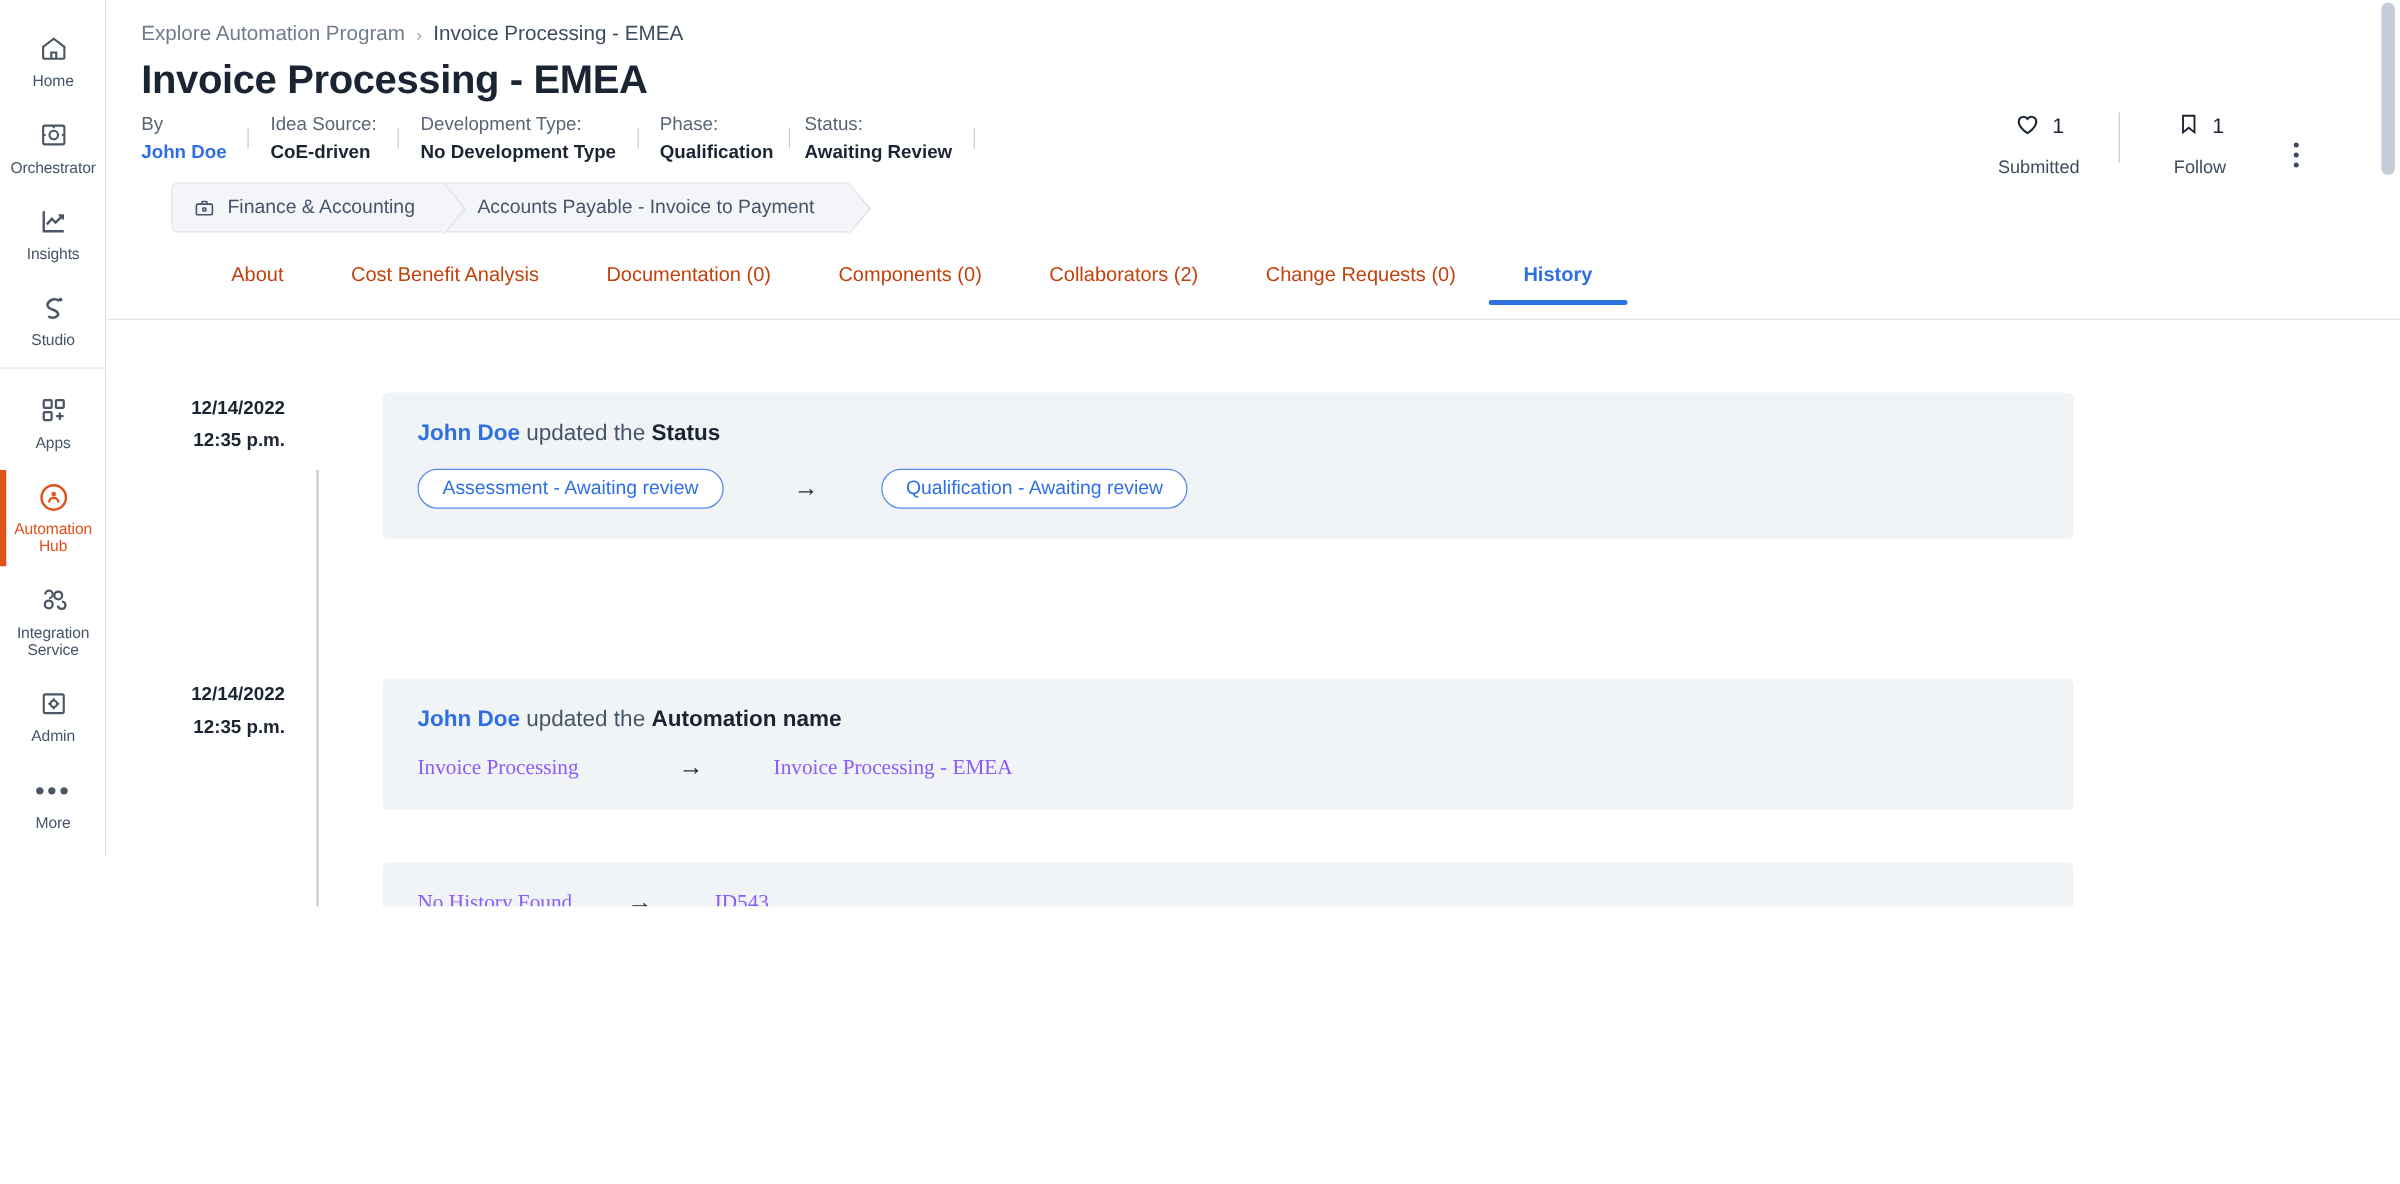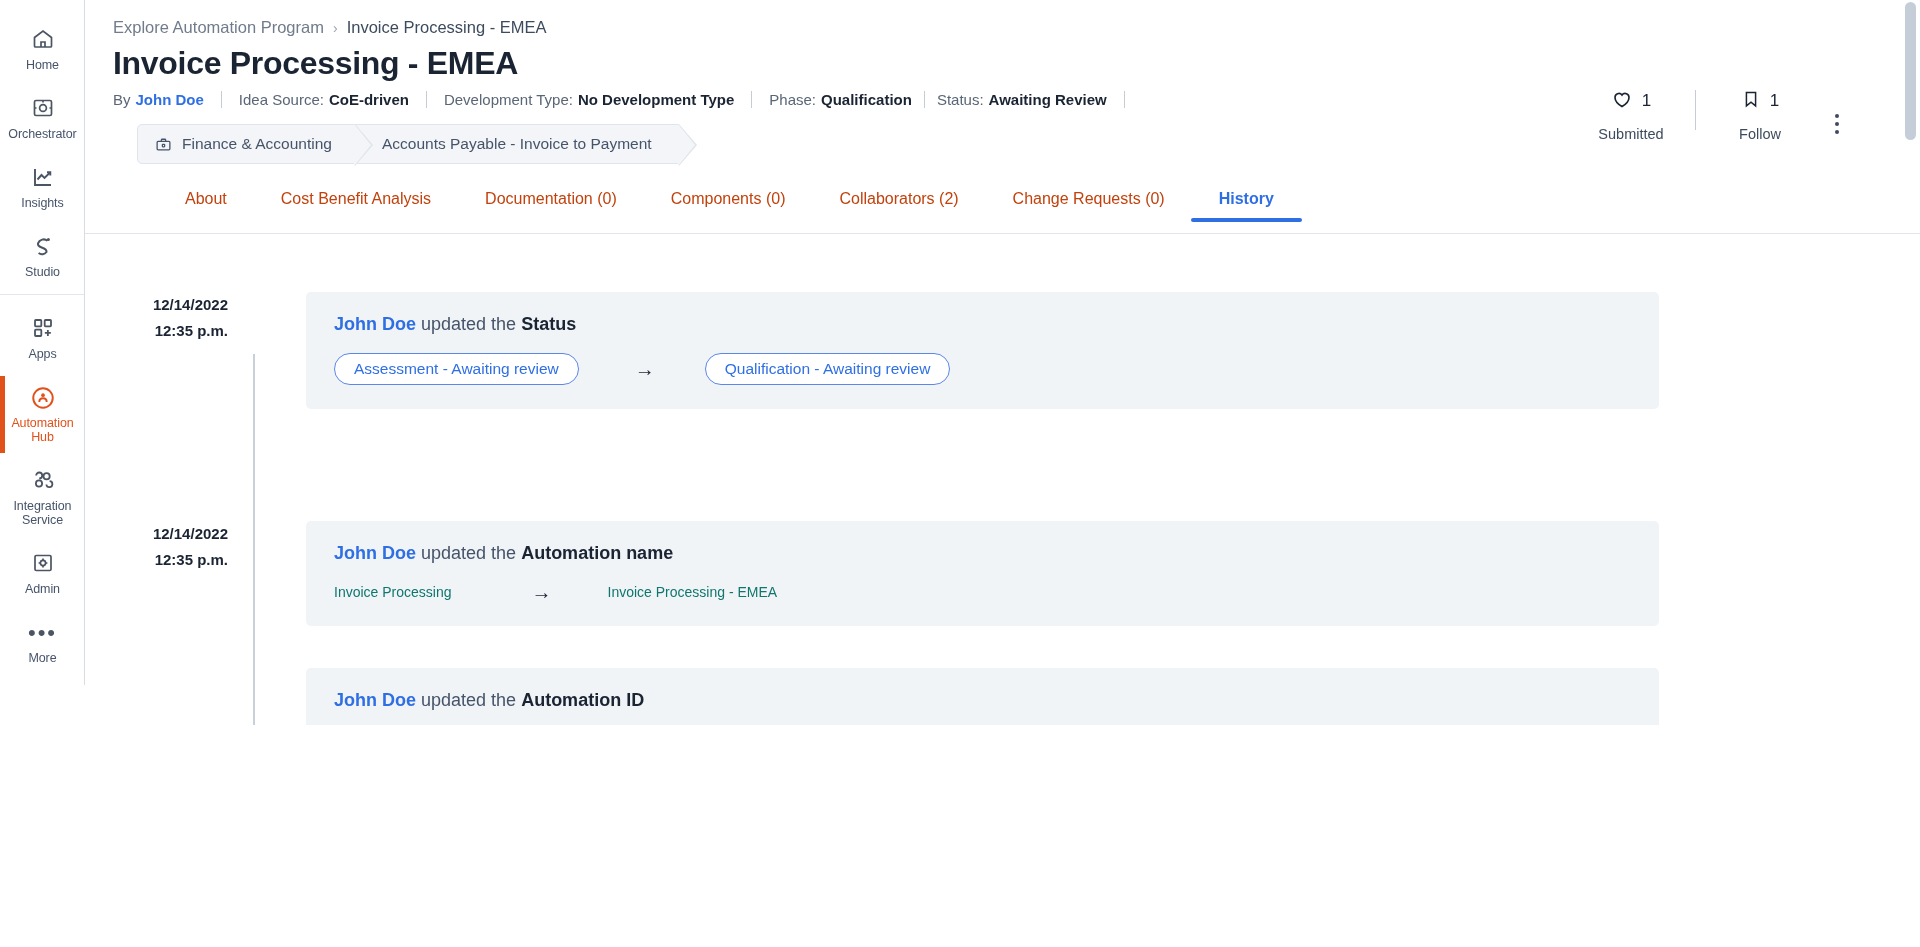--- a/index.html
+++ b/index.html
@@ -71,21 +71,21 @@
 
   .page-title {
     font-size: 32px; font-weight: bold; color: #1b2433;
     letter-spacing: -0.3px; margin: 2px 0 9px 0;
   }
 
   .meta-row {
     display: flex; align-items: center; flex-wrap: wrap;
     font-size: 15px; color: #5a6676; gap: 0;
   }
-  .meta-item { display: flex; align-items: baseline; gap: 5px; white-space: nowrap; }
+  .meta-item { display: flex; align-items: baseline; gap: 5px; white-space: nowrap; flex-direction: column; }
   .meta-item .k { color: #5a6676; }
   .meta-item .v { color: #1b2433; font-weight: bold; }
   .meta-item .v.link { color: #2f6fe4; font-weight: bold; cursor: pointer; }
   .meta-div { width: 1px; height: 17px; background: #c6ccd4; margin: 0 17px; align-self: center; }
   .meta-second { font-size: 15px; color: #5a6676; margin-top: 5px; }
   .meta-second .v { color: #1b2433; font-weight: bold; }
 
   
   .stats {
     position: absolute; right: 72px; top: 88px;
@@ -162,21 +162,21 @@
   .tl-title .who { color: #2f6fe4; font-weight: bold; }
   .tl-title .verb { color: #46546a; }
   .tl-title .field { color: #1b2433; font-weight: bold; }
 
   .tl-values { display: flex; align-items: center; }
   .pill {
     border: 1px solid #5b87e8; border-radius: 16px;
     color: #2f6fe4; font-size: 15.5px; padding: 6px 19px;
     background: #ffffff;
   }
-  .plain { color: #0f766e; font-size: 14px; }
+  .plain { color: #8b5cf6; font-size: 17px; font-family: Liberation Serif, serif; }
   .to-arrow { color: #1b2433; font-size: 20px; line-height: 1; }
 
   .gap-a { height: 112px; }
   .gap-b { height: 42px; }
   .gap-c { height: 74px; }
 
   
   .tl-card-partial {
     margin-left: 221px; max-width: 1353px; height: 40px;
     background: #f1f4f7; border-radius: 5px 5px 0 0;
@@ -443,25 +443,20 @@
         </div>
 
         <div class="gap-b"></div>
 
         <div class="tl-row">
           <div class="tl-date">
             <span></span>
             <span class="d2"></span>
           </div>
           <div class="tl-card">
-            <div class="tl-title">
-              <span class="who">John Doe</span>
-              <span class="verb">updated the</span>
-              <span class="field">Automation ID</span>
-            </div>
             <div class="tl-values">
               <span class="plain">No History Found</span>
               <span class="to-arrow" style="margin:0 50px 0 44px;">→</span>
               <span class="plain">ID543</span>
             </div>
           </div>
         </div>
 
         <div class="gap-c"></div>
 

